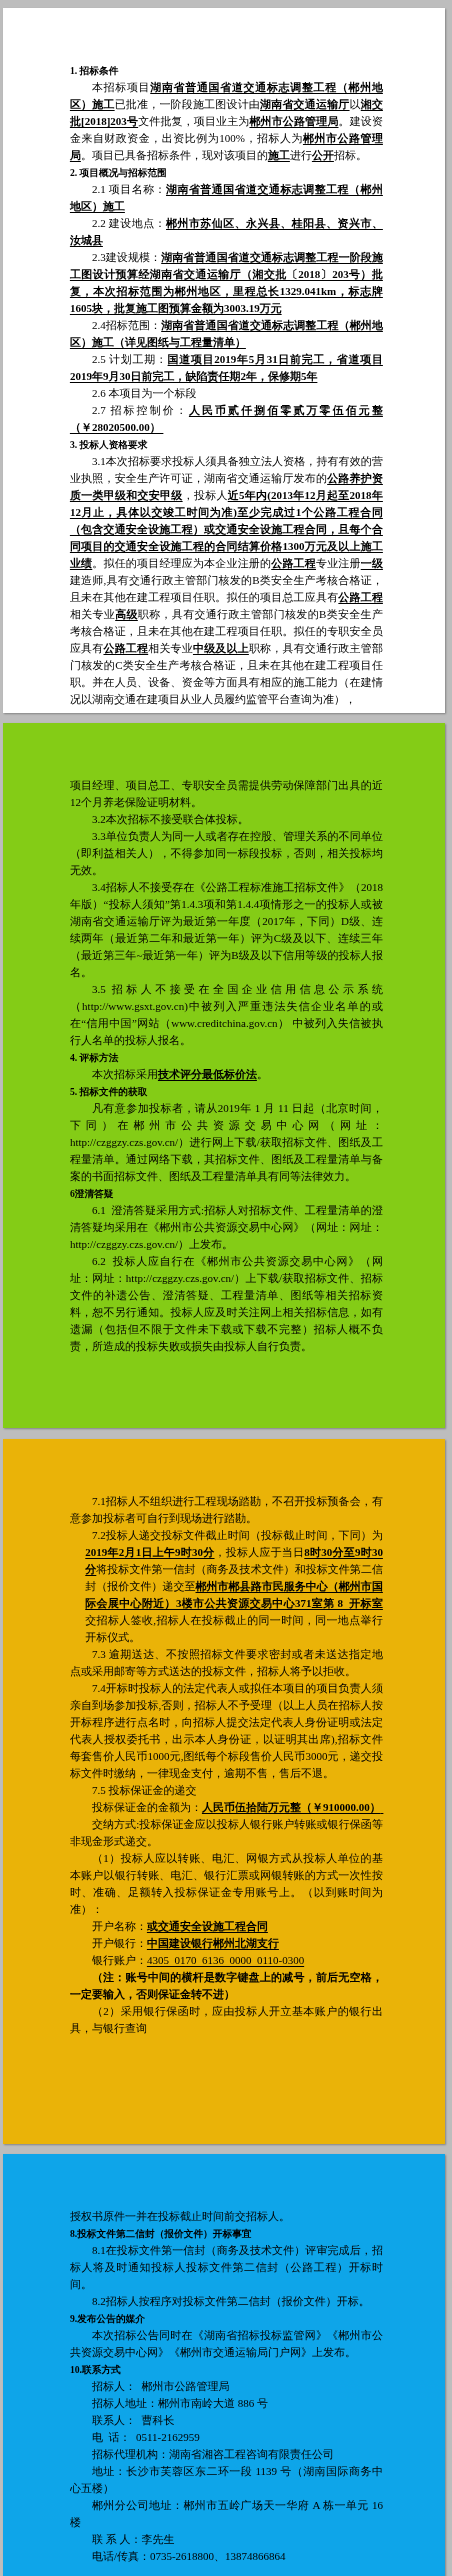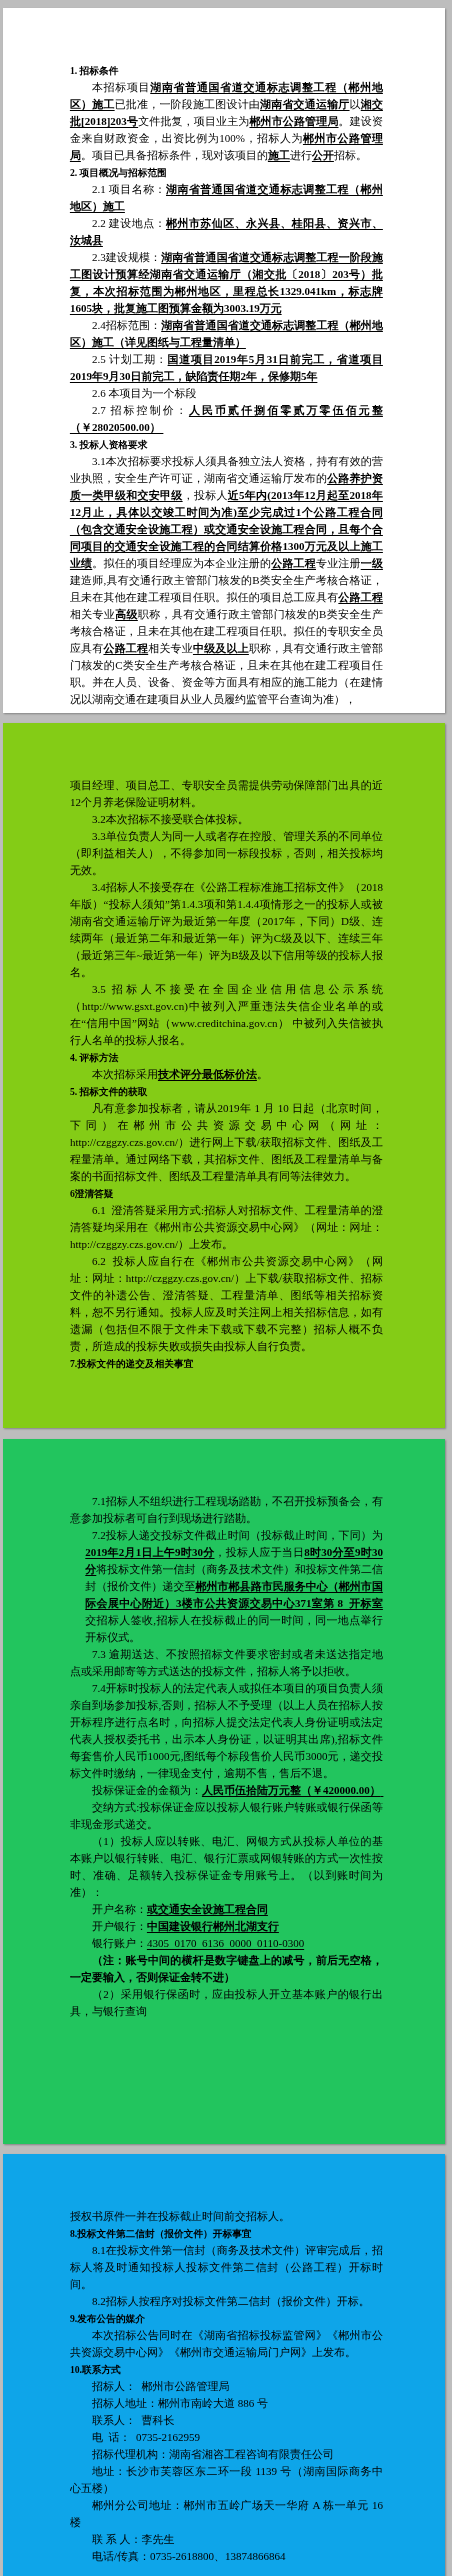--- a/index.html
+++ b/index.html
@@ -59,52 +59,52 @@
     </div>
     <div class="page" style="background: #84cc16;">
       <p class="flat"><span class="">项目经理、项目总工、专职安全员需提供劳动保障部门出具的近12个月养老保险证明材料。</span></p>
       <p class="para"><span class="">3.2本次招标不接受联合体投标。</span></p>
       <p class="para"><span class="">3.3单位负责人为同一人或者存在控股、管理关系的不同单位（即利益相关人），不得参加同一标段投标，否则，相关投标均无效。</span></p>
       <p class="para"><span class="">3.4招标人不接受存在《公路工程标准施工招标文件》（2018年版）“投标人须知”第1.4.3项和第1.4.4项情形之一的投标人或被湖南省交通运输厅评为最近第一年度（2017年，下同）D级、连续两年（最近第二年和最近第一年）评为C级及以下、连续三年（最近第三年~最近第一年）评为B级及以下信用等级的投标人报名。</span></p>
       <p class="para"><span class="">3.5 招标人不接受在全国企业信用信息公示系统（http://www.gsxt.gov.cn)中被列入严重违法失信企业名单的或在“信用中国”网站（www.creditchina.gov.cn） 中被列入失信被执行人名单的投标人报名。</span></p>
       <p class="heading"><span class="">4. 评标方法</span></p>
       <p class="para"><span class="">本次招标采用</span><span class="b u">技术评分最低标价法</span><span class="">。</span></p>
       <p class="heading"><span class="">5. 招标文件的获取</span></p>
-      <p class="para"><span class="">凡有意参加投标者，请从2019年 1 月 10 日起（北京时间，下同）在郴州市公共资源交易中心网（网址：http://czggzy.czs.gov.cn/）进行网上下载/获取招标文件、图纸及工程量清单。通过网络下载，其招标文件、图纸及工程量清单与备案的书面招标文件、图纸及工程量清单具有同等法律效力。</span></p>
+      <p class="para"><span class="">凡有意参加投标者，请从2019年 1 月 11 日起（北京时间，下同）在郴州市公共资源交易中心网（网址：http://czggzy.czs.gov.cn/）进行网上下载/获取招标文件、图纸及工程量清单。通过网络下载，其招标文件、图纸及工程量清单与备案的书面招标文件、图纸及工程量清单具有同等法律效力。</span></p>
       <p class="heading"><span class="">6澄清答疑</span></p>
       <p class="para"><span class="">6.1  澄清答疑采用方式:招标人对招标文件、工程量清单的澄清答疑均采用在《郴州市公共资源交易中心网》（网址：网址：http://czggzy.czs.gov.cn/）上发布。</span></p>
       <p class="para"><span class="">6.2  投标人应自行在《郴州市公共资源交易中心网》（网址：网址：http://czggzy.czs.gov.cn/）上下载/获取招标文件、招标文件的补遗公告、澄清答疑、工程量清单、图纸等相关招标资料，恕不另行通知。投标人应及时关注网上相关招标信息，如有遗漏（包括但不限于文件未下载或下载不完整）招标人概不负责，所造成的投标失败或损失由投标人自行负责。</span></p>
-      <p class="heading"><span class="">7.投标文件的递交及相关事宜</span></p>
     </div>
-    <div class="page" style="background: #22c55e;">
+    <div class="page" style="background: #eab308;">
       <p class="para"><span class="">7.1招标人不组织进行工程现场踏勘，不召开投标预备会，有意参加投标者可自行到现场进行踏勘。</span></p>
       <p class="hang"><span class="">7.2投标人递交投标文件截止时间（投标截止时间，下同）为 </span><span class="b u">2019年2月1日上午9时30分</span><span class="">，投标人应于当日</span><span class="b u">8时30分至9时30分</span><span class="">将投标文件第一信封（商务及技术文件）和投标文件第二信封（报价文件）递交至</span><span class="b u">郴州市郴县路市民服务中心（郴州市国际会展中心附近）3楼市公共资源交易中心371室第 8  开标室</span><span class="">交招标人签收,招标人在投标截止的同一时间，同一地点举行开标仪式。</span></p>
       <p class="para"><span class="">7.3 逾期送达、不按照招标文件要求密封或者未送达指定地点或采用邮寄等方式送达的投标文件，招标人将予以拒收。</span></p>
       <p class="para"><span class="">7.4开标时投标人的法定代表人或拟任本项目的项目负责人须亲自到场参加投标,否则，招标人不予受理（以上人员在招标人按开标程序进行点名时，向招标人提交法定代表人身份证明或法定代表人授权委托书，出示本人身份证，以证明其出席),招标文件每套售价人民币1000元,图纸每个标段售价人民币3000元，递交投标文件时缴纳，一律现金支付，逾期不售，售后不退。</span></p>
-      <p class="para"><span class="">投标保证金的金额为：</span><span class="b u">人民币伍拾陆万元整（￥420000.00） </span></p>
+      <p class="para"><span class="">7.5 投标保证金的递交</span></p>
+      <p class="para"><span class="">投标保证金的金额为：</span><span class="b u">人民币伍拾陆万元整（￥910000.00） </span></p>
       <p class="para"><span class="">交纳方式:投标保证金应以投标人银行账户转账或银行保函等非现金形式递交。</span></p>
       <p class="para"><span class="">（1）投标人应以转账、电汇、网银方式从投标人单位的基本账户以银行转账、电汇、银行汇票或网银转账的方式一次性按时、准确、足额转入投标保证金专用账号上。（以到账时间为准）：</span></p>
       <p class="para"><span class="">开户名称：</span><span class="b u">或交通安全设施工程合同</span></p>
       <p class="para"><span class="">开户银行：</span><span class="b u">中国建设银行郴州北湖支行</span></p>
       <p class="para"><span class="">银行账户：</span><span class="u">4305  0170  6136  0000  0110-0300</span></p>
       <p class="para"><span class="b ">（注：账号中间的横杆是数字键盘上的减号，前后无空格，一定要输入，否则保证金转不进）</span></p>
       <p class="para"><span class="">（2）采用银行保函时，应由投标人开立基本账户的银行出具，与银行查询</span></p>
     </div>
     <div class="page" style="background: #0ea5e9;">
       <p class="flat"><span class="">授权书原件一并在投标截止时间前交招标人。</span></p>
       <p class="heading"><span class="">8.投标文件第二信封（报价文件）开标事宜</span></p>
       <p class="para"><span class="">8.1在投标文件第一信封（商务及技术文件）评审完成后，招标人将及时通知投标人投标文件第二信封（公路工程）开标时间。</span></p>
       <p class="para"><span class="">8.2招标人按程序对投标文件第二信封（报价文件）开标。</span></p>
       <p class="heading"><span class="">9.发布公告的媒介</span></p>
       <p class="para"><span class="">本次招标公告同时在《湖南省招标投标监管网》《郴州市公共资源交易中心网》《郴州市交通运输局门户网》上发布。</span></p>
       <p class="heading"><span class="">10.联系方式</span></p>
       <p class="para"><span class="">招标人：  郴州市公路管理局</span></p>
       <p class="para"><span class="">招标人地址：郴州市南岭大道 886 号</span></p>
       <p class="para"><span class="">联系人：  曹科长</span></p>
-      <p class="para"><span class="">电  话：  0735-2162959</span></p>
+      <p class="para"><span class="">电  话：  0511-2162959</span></p>
       <p class="para"><span class="">招标代理机构：湖南省湘咨工程咨询有限责任公司</span></p>
       <p class="para"><span class="">地址：长沙市芙蓉区东二环一段 1139 号（湖南国际商务中心五楼）</span></p>
       <p class="para"><span class="">郴州分公司地址：郴州市五岭广场天一华府 A 栋一单元 16 楼</span></p>
       <p class="para"><span class="">联 系 人：李先生</span></p>
       <p class="para"><span class="">电话/传真：0735-2618800、13874866864</span></p>
       <div class="spacer"></div>
       <p class="para"><span class="">监督部门：郴州市交通运输局</span></p>
       <p class="para"><span class="">地址：郴州市五岭大道 9 号（郴州市人民政府四楼）</span></p>
       <p class="para"><span class="">电    话：0735-2222424</span></p>
     </div>

